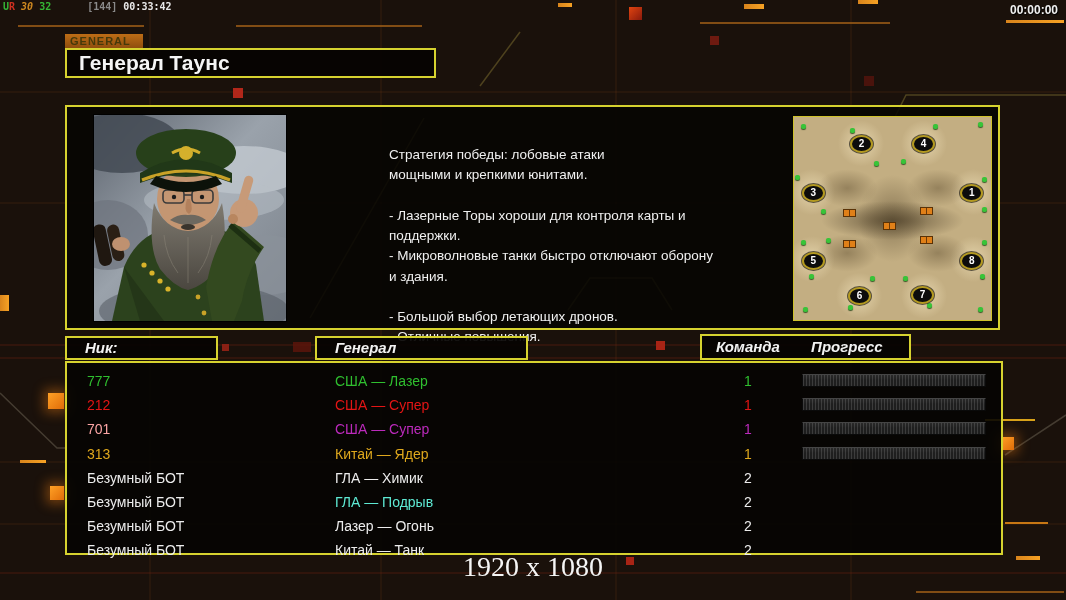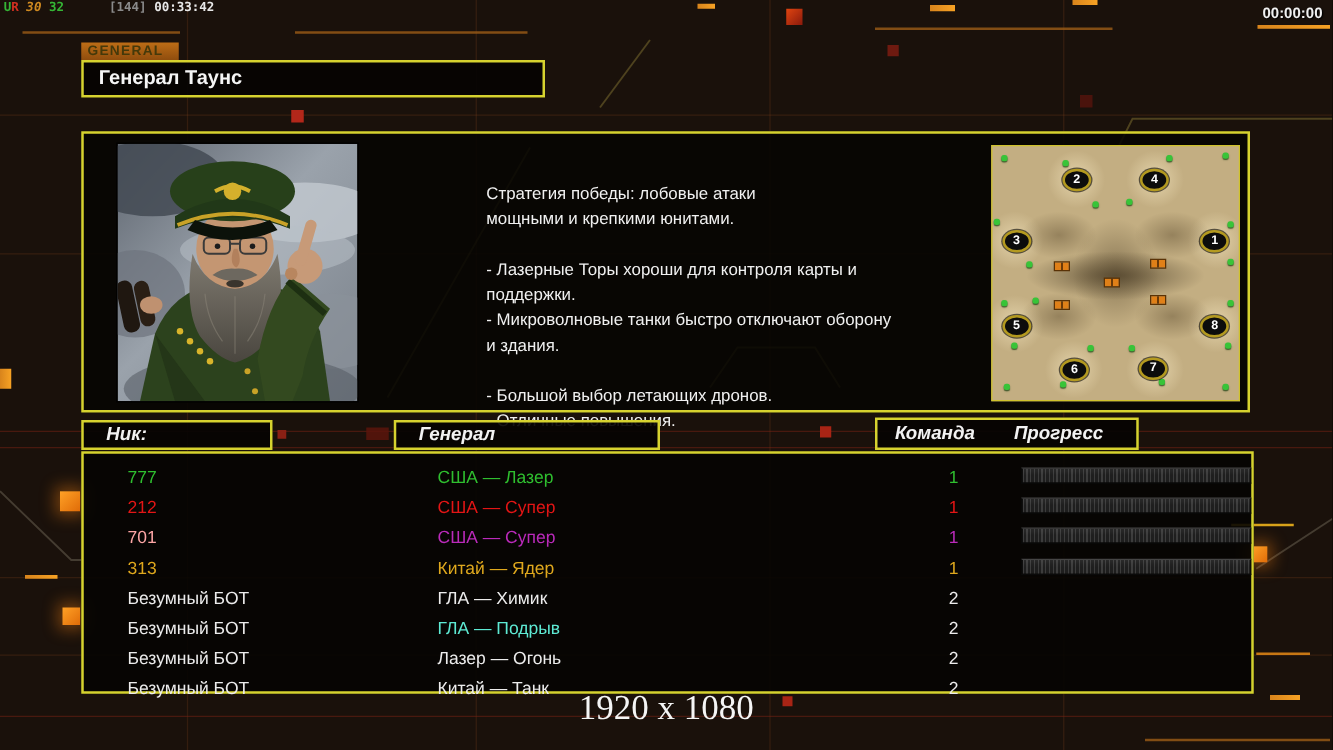--- a/index.html
+++ b/index.html
@@ -15,21 +15,21 @@
   .sqr{position:absolute;background:#b2271a;}
   
   .fps{position:absolute;left:3px;top:1px;font:bold 10px "DejaVu Sans Mono",monospace;letter-spacing:0;}
   .timer{position:absolute;right:8px;top:3px;color:#f0f0f0;font:bold 12px "Liberation Sans",sans-serif;text-shadow:1px 1px 1px #000;}
   
   .gen-tab{position:absolute;left:65px;top:34px;width:78px;height:14px;
     background:linear-gradient(#bd6d16,#8f4d0e);color:#45390a;
     font:bold 11px/14px "Liberation Sans",sans-serif;letter-spacing:1px;padding-left:5px;box-sizing:border-box;}
   .title-box{position:absolute;left:65px;top:48px;width:371px;height:30px;box-sizing:border-box;
     border:2px solid var(--yellow);background:rgba(5,3,2,.92);
-    color:#f5f5f5;font-weight:bold;font-size:16px;line-height:26px;padding-left:12px;}
+    color:#f5f5f5;font-weight:bold;font-size:21px;line-height:26px;padding-left:12px;}
   
   .main-panel{position:absolute;left:65px;top:105px;width:935px;height:225px;box-sizing:border-box;
     border:2px solid var(--yellow);background:rgba(6,4,2,.88);}
   .portrait{position:absolute;left:26px;top:7px;width:192px;height:206px;border:1px solid #000;overflow:hidden;}
   .strategy{position:absolute;left:322px;top:38px;width:350px;color:#f0f0f0;
     font-size:13.5px;line-height:1.5;white-space:pre-line;}
   .minimap{position:absolute;left:726px;top:9px;width:197px;height:203px;border:1px solid #cfc22c;
     background-color:#c3ae82;background-image:
       radial-gradient(ellipse 95px 26px at 50% 51%, rgba(84,70,46,.85), rgba(84,70,46,0) 75%),
       radial-gradient(ellipse 46px 58px at 50% 50%, rgba(100,84,56,.6), transparent 75%),
@@ -56,21 +56,21 @@
   .hdr{position:absolute;box-sizing:border-box;border:2px solid var(--yellow);
     background:rgba(5,3,2,.92);color:#f2f2f2;font-weight:bold;font-size:15px;font-style:italic;}
   .hdr-nick{left:65px;top:336px;width:153px;height:24px;line-height:20px;padding-left:18px;}
   .hdr-general{left:315px;top:336px;width:213px;height:24px;line-height:20px;padding-left:18px;}
   .hdr-tp{left:700px;top:334px;width:211px;height:26px;line-height:22px;}
   .hdr-tp .lbl-team{display:inline-block;margin-left:14px;}
   .hdr-tp .lbl-prog{display:inline-block;margin-left:27px;}
   
   .table-panel{position:absolute;left:65px;top:361px;width:938px;height:194px;box-sizing:border-box;
     border:2px solid var(--yellow);background:rgba(6,4,2,.9);}
-  .rows{position:absolute;left:15px;top:6px;right:0;}
+  .rows{position:absolute;left:0;top:6px;right:0;}
   .prow{position:relative;height:24.2px;font-size:14px;}
   .prow span{white-space:nowrap;}
   .c-nick{position:absolute;left:20px;line-height:24px;}
   .c-gen{position:absolute;left:268px;line-height:24px;}
   .c-team{position:absolute;left:666px;width:30px;text-align:center;line-height:24px;}
   .c-prog{position:absolute;left:735px;top:5px;width:184px;height:13px;box-sizing:border-box;
     border:1px solid #0a0a0a;border-top-color:#454545;
     background:repeating-linear-gradient(90deg,#3c3c3c 0,#3c3c3c 1px,#1e1e1e 1px,#1e1e1e 3px);
     box-shadow:inset 0 6px 5px -4px rgba(255,255,255,.07);}
   .resolution{position:absolute;left:0;right:0;top:551px;text-align:center;

